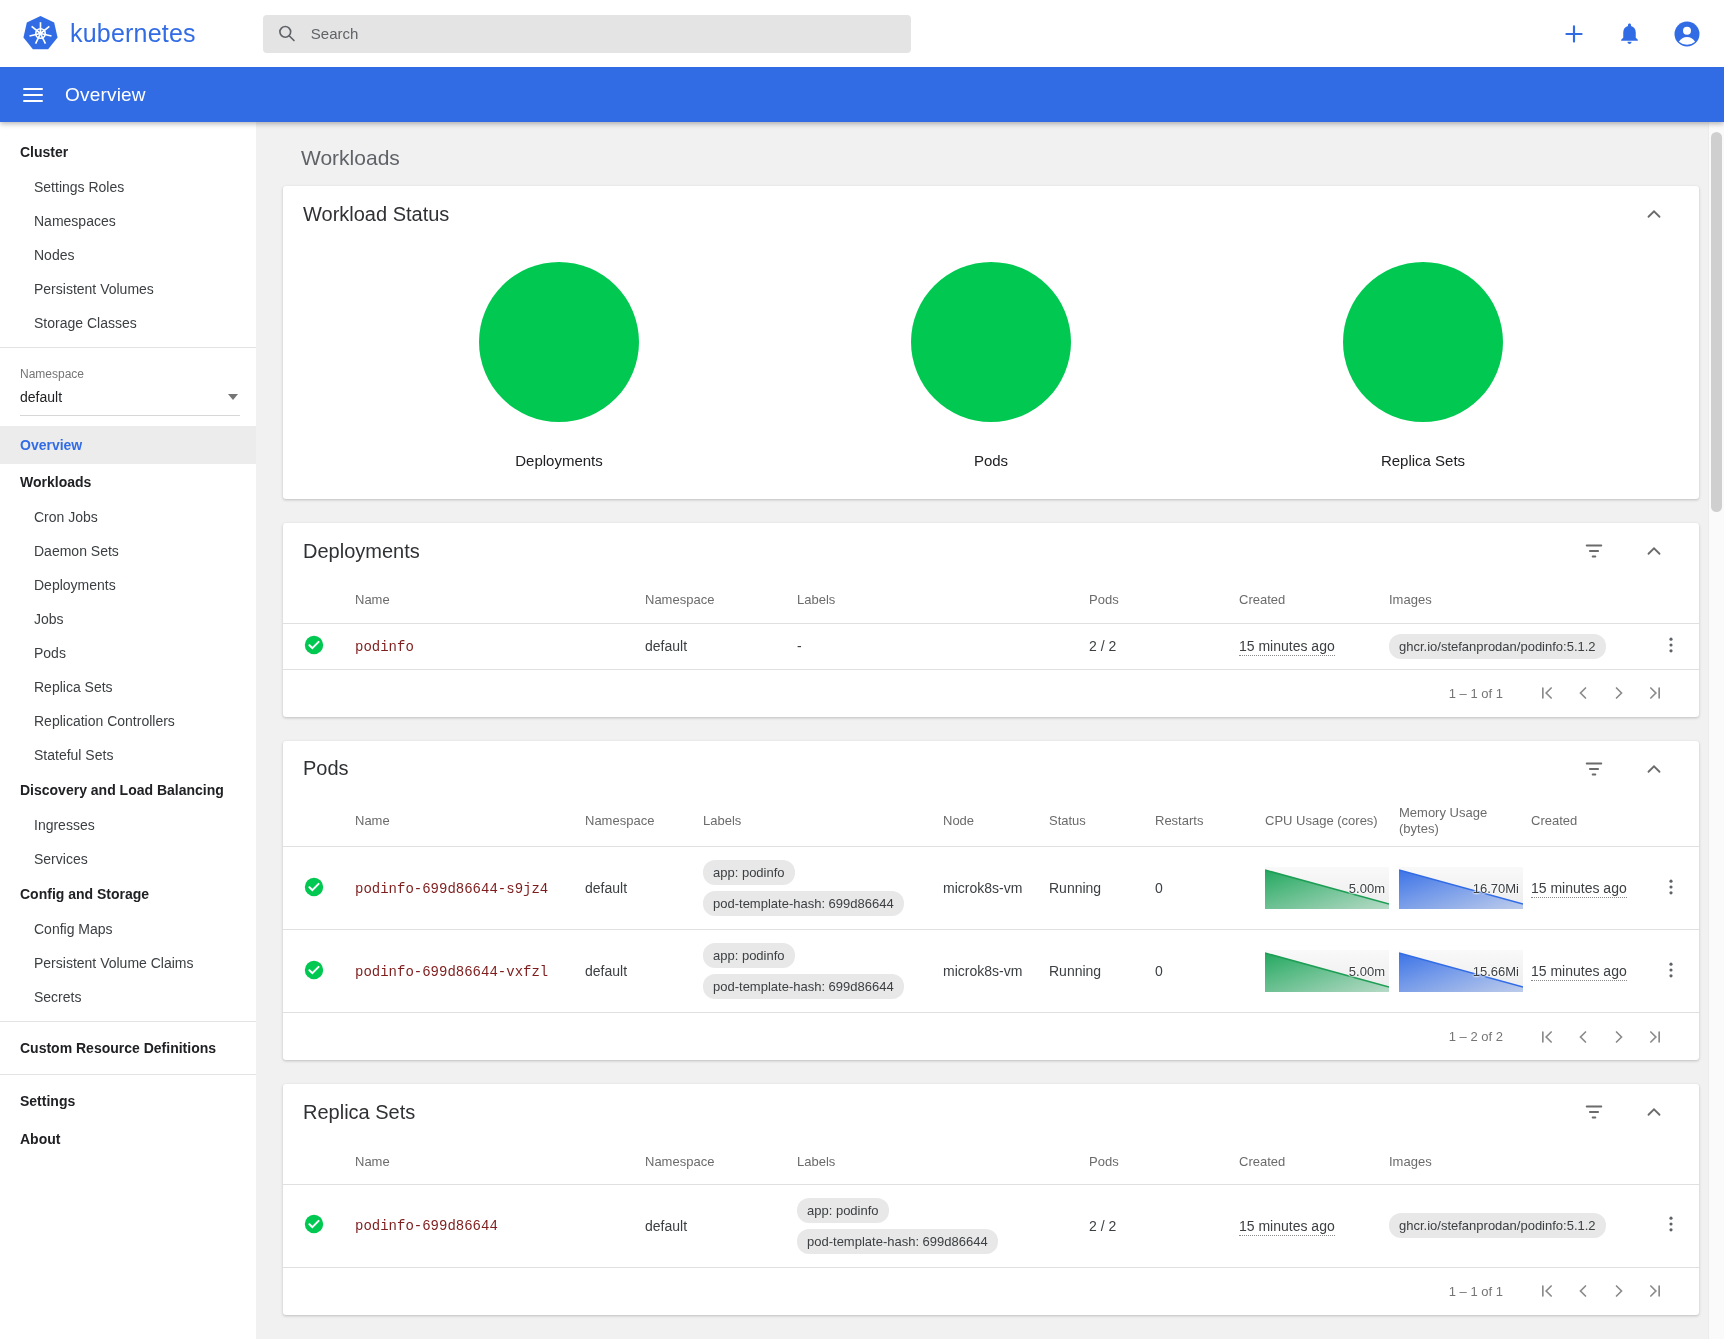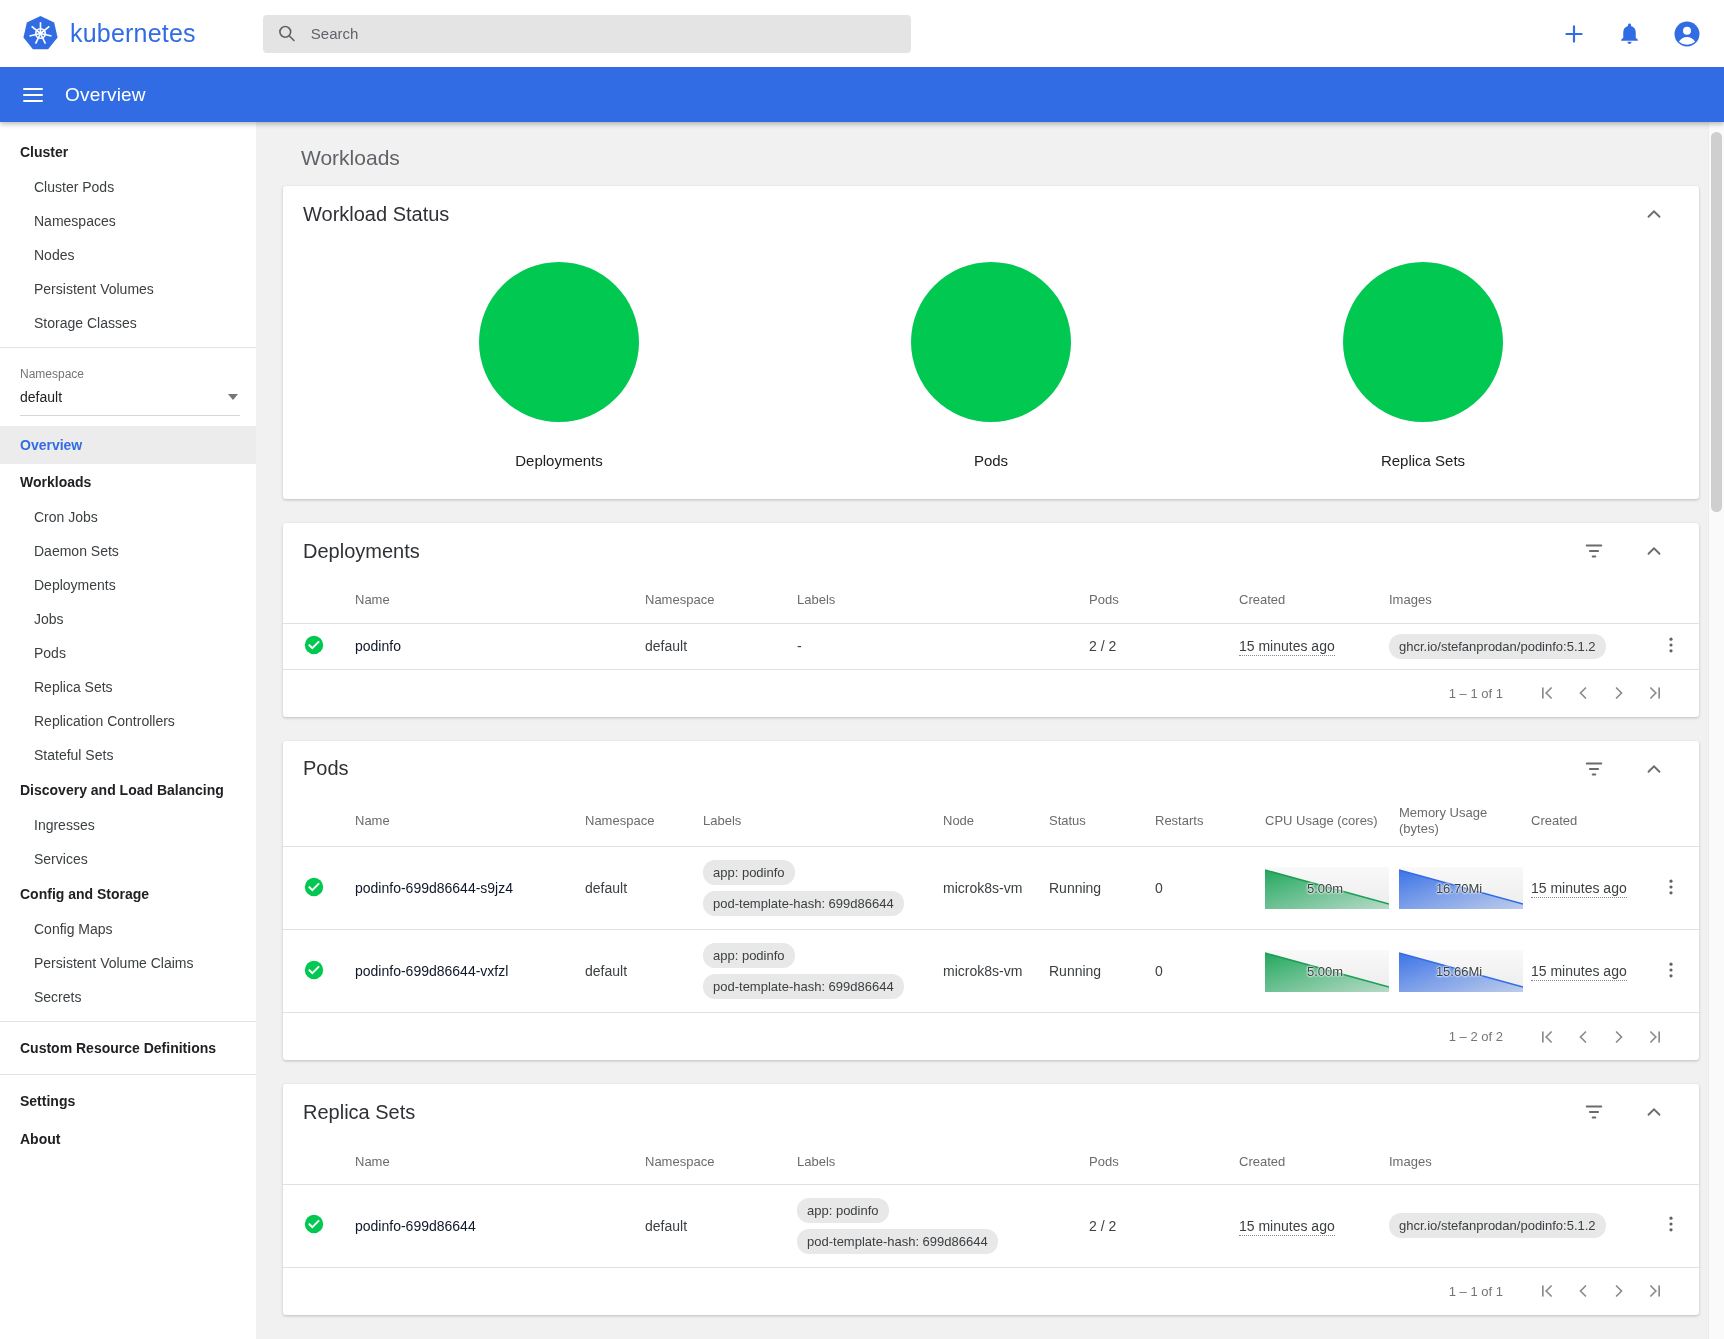--- a/index.html
+++ b/index.html
@@ -52,30 +52,30 @@
   .donut { width:160px; height:160px; border-radius:50%; background:#00c851; }
   .donut-label { margin-top:30px; font-size:15px; color:#202124; }
 
   
   table { border-collapse:collapse; table-layout:fixed; width:100%; }
   thead th { font-size:13px; font-weight:400; color:#6b6b6b; text-align:left; padding:8px 10px; height:44px;
              border-bottom:1px solid #e0e0e0; line-height:1.3; vertical-align:middle; }
   tbody td { font-size:14px; color:#3c4043; padding:10px 10px; vertical-align:middle; }
   tbody tr + tr td { border-top:1px solid #e0e0e0; }
   td.c-center, th.c-center { text-align:center; padding-left:0; padding-right:0; }
-  .link { color:#0f172a; }
+  .link { color:#7f1d1d;font-family:Liberation Mono, monospace; }
   .chip { display:inline-block; background:#e8e8e8; border-radius:12px; padding:5px 10px; font-size:13px; color:#3c4043; white-space:nowrap; }
   .chip-stack .chip { margin:3px 0; }
   .ago { border-bottom:1px dotted #8a8a8a; padding-bottom:1px; }
   .kebab { display:inline-flex; }
 
   
   .spark { position:relative; width:124px; height:42px; background:linear-gradient(#f9f9f9,#ececec); overflow:hidden; }
   .spark svg { position:absolute; inset:0; width:100%; height:100%; }
-  .spark-value { position:absolute; left:0; right:4px; top:50%; transform:translateY(-50%); text-align:center;
+  .spark-value { position:absolute; left:0; right:4px; top:50%; transform:translateY(-50%); text-align:right;
                  font-size:13px; color:#3c4043; text-shadow:0 0 2px #fff,0 0 2px #fff,0 0 3px #fff; }
 
   
   .pagination { display:flex; align-items:center; justify-content:flex-end; height:48px; border-top:1px solid #e0e0e0;
                 padding-right:26px; gap:0; }
   .page-info { font-size:13px; color:#757575; margin-right:26px; }
   .pg-btn { width:36px; height:36px; display:flex; align-items:center; justify-content:center; border-radius:50%; }
 
   
   .scrollbar { position:absolute; top:0; right:0; width:16px; height:100%; background:#fafafa; border-left:1px solid #ececec; }
@@ -150,21 +150,21 @@
         <path d="M3 6h18M3 12h18M3 18h18" stroke="#fff" stroke-width="2" stroke-linecap="round"></path>
       </svg>
   </button>
   <h1 class="toolbar-title">Overview</h1>
 </div>
 
 <div class="layout">
 
   <nav class="sidebar">
     <div class="nav-heading">Cluster</div>
-    <a class="nav-item">Cluster Pods</a>
+    <a class="nav-item">Settings Roles</a>
     <a class="nav-item">Namespaces</a>
     <a class="nav-item">Nodes</a>
     <a class="nav-item">Persistent Volumes</a>
     <a class="nav-item">Storage Classes</a>
 
     <div class="nav-divider"></div>
 
     <div class="ns-label">Namespace</div>
     <div class="ns-select">
       <span>default</span>

